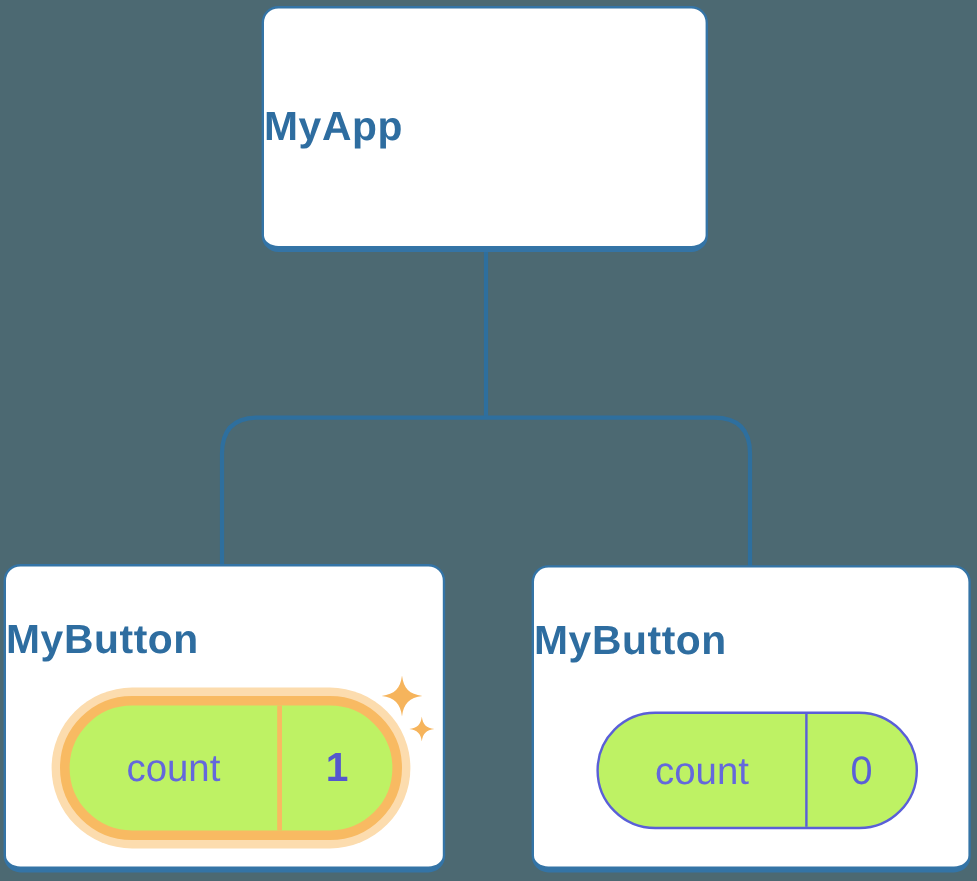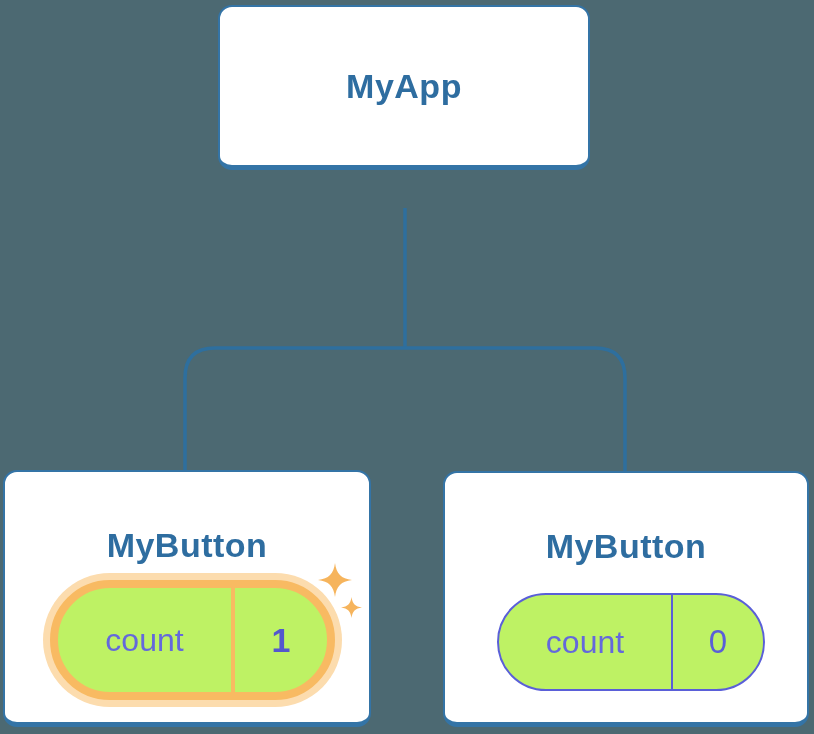--- a/index.html
+++ b/index.html
@@ -30,24 +30,24 @@
     border: 2px solid #3474a6;
     border-bottom-width: 5px;
     border-radius: 14px;
     box-sizing: border-box;
     z-index: 1;
   }
   .card-root {
     left: 218px;
     top: 5px;
     width: 372px;
-    height: 165px;
+    height: 205px;
     display: flex;
     align-items: center;
-    justify-content: center;
+    justify-content: flex-start;
   }
   .card-left {
     left: 3px;
     top: 470px;
     width: 368px;
     height: 257px;
   }
   .card-right {
     left: 443px;
     top: 471px;
@@ -56,23 +56,23 @@
   }
   .card-title {
     color: #2e6da0;
     font-size: 34px;
     font-weight: 700;
     letter-spacing: 0.5px;
   }
   .child-title {
     position: absolute;
     left: 0;
-    top: 54px;
+    top: 42px;
     width: 100%;
-    text-align: center;
+    text-align: left;
   }
   .pill {
     position: absolute;
     box-sizing: border-box;
     display: flex;
     align-items: stretch;
     background: #bef264;
   }
   .pill-highlight {
     left: 45px;

